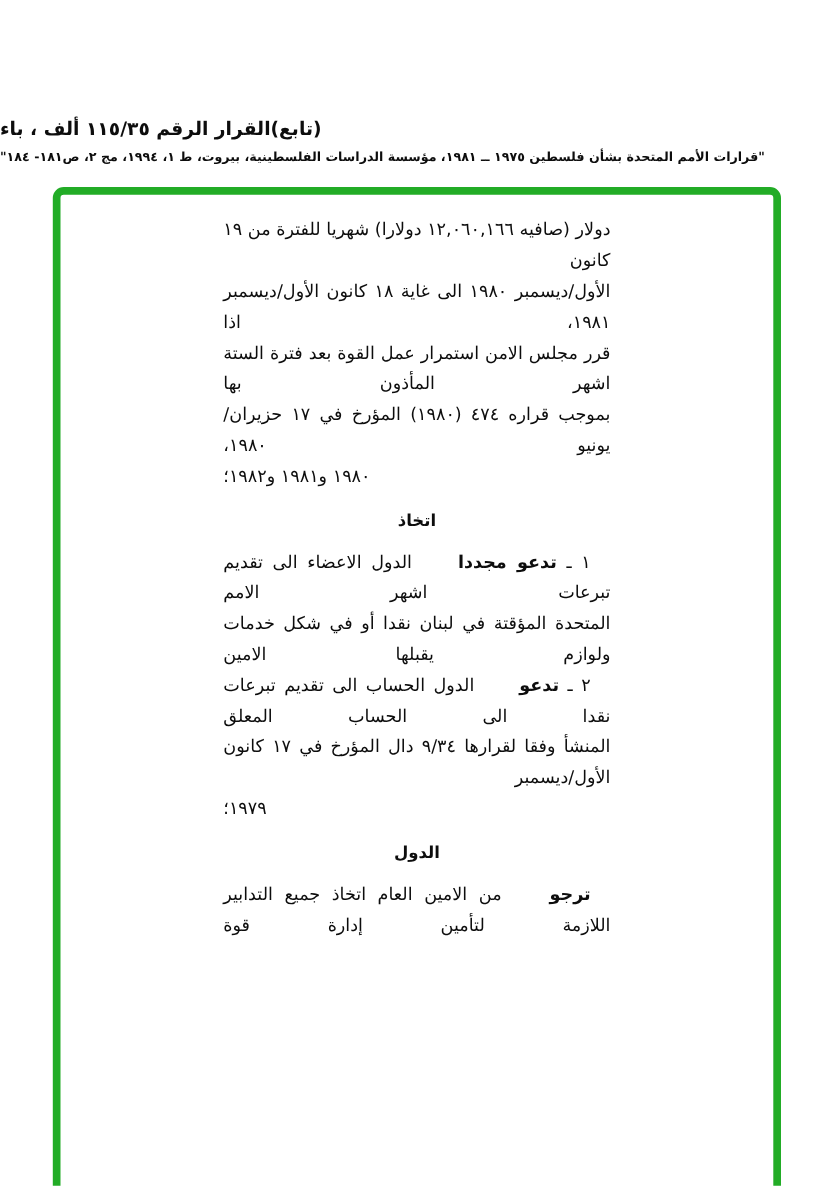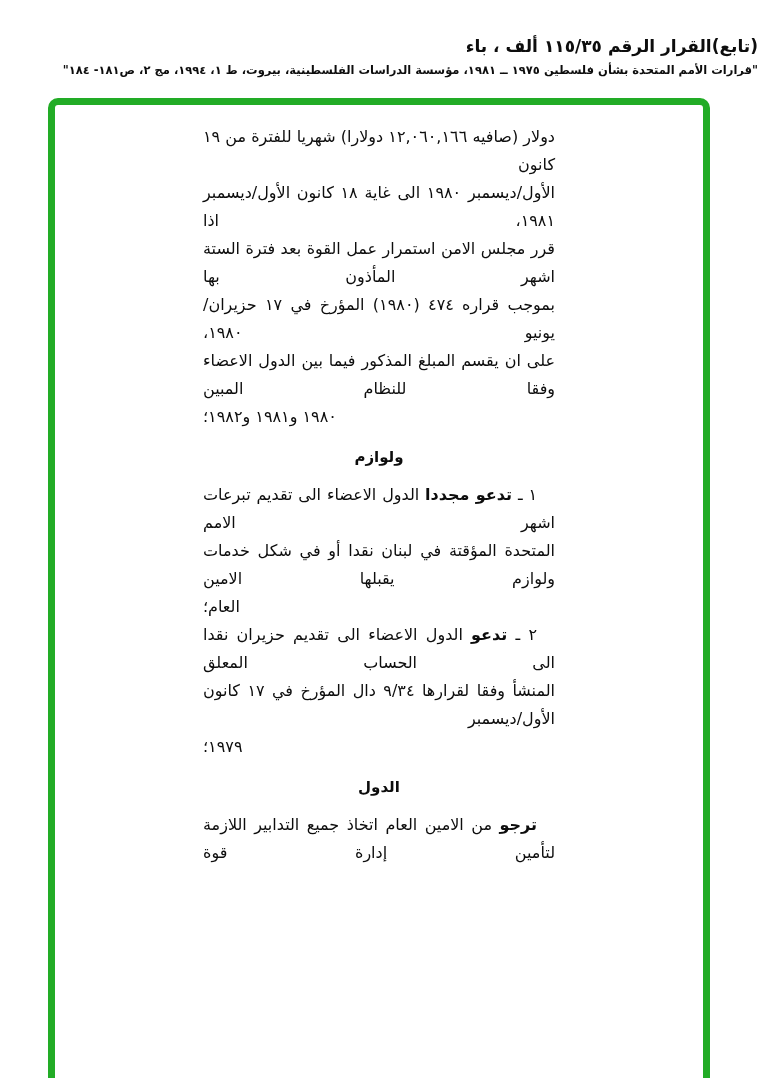--- a/index.html
+++ b/index.html
@@ -9,22 +9,22 @@
   }
   body {
     width: 758px;
     height: 1078px;
     font-family: "DejaVu Sans", sans-serif;
     color: #0d0d0d;
     overflow: hidden;
   }
   .page-header {
     direction: rtl;
-    text-align: right;
-    padding-top: 36px;
+    text-align: left;
+    padding-top: 108px;
   }
   .title {
     font-size: 17px;
     font-weight: bold;
     letter-spacing: 0.2px;
   }
   .subtitle {
     font-size: 11.5px;
     font-weight: bold;
     margin-top: 7px;
@@ -52,21 +52,21 @@
     text-align: justify;
     text-align-last: justify;
   }
   .line.indent { text-indent: 18px; }
   .heading {
     text-align: center;
     font-weight: bold;
     font-size: 15px;
     margin: 12px 0 10px 0;
   }
-  .b { font-weight: bold; }
+  .b { font-weight: bold; margin-left: 33px; }
   .page-footer {
     text-align: center;
     margin-top: 22px;
     font-size: 17px;
     font-weight: bold;
   }
 </style>
 </head>
 <body>
 
@@ -75,31 +75,29 @@
   <div class="subtitle">"قرارات الأمم المتحدة بشأن فلسطين ١٩٧٥ ــ ١٩٨١، مؤسسة الدراسات الفلسطينية، بيروت، ط ١، ١٩٩٤، مج ٢، ص١٨١- ١٨٤"</div>
 </div>
 
 <div class="green-box">
   <div class="content">
       <div class="para">
         <div class="line just"><span>دولار (صافيه ١٢,٠٦٠,١٦٦ دولارا) شهريا للفترة من ١٩ كانون</span></div>
         <div class="line just"><span>الأول/ديسمبر ١٩٨٠ الى غاية ١٨ كانون الأول/ديسمبر ١٩٨١، اذا</span></div>
         <div class="line just"><span>قرر مجلس الامن استمرار عمل القوة بعد فترة الستة اشهر المأذون بها</span></div>
         <div class="line just"><span>بموجب قراره ٤٧٤ (١٩٨٠) المؤرخ في ١٧ حزيران/يونيو ١٩٨٠،</span></div>
-        <div class="line just"><span>على ان يقسم المبلغ المذكور فيما بين الدول الاعضاء وفقا للنظام المبين</span></div>
         <div class="line"><span>١٩٨٠ و١٩٨١ و١٩٨٢؛</span></div>
       </div>
-      <div class="heading">ولوازم</div>
+      <div class="heading">اتخاذ</div>
       <div class="para">
         <div class="line just indent"><span>١ ـ </span><span class="b">تدعو مجددا</span><span> الدول الاعضاء الى تقديم تبرعات اشهر الامم</span></div>
         <div class="line just"><span>المتحدة المؤقتة في لبنان نقدا أو في شكل خدمات ولوازم يقبلها الامين</span></div>
-        <div class="line"><span>العام؛</span></div>
       </div>
       <div class="para">
-        <div class="line just indent"><span>٢ ـ </span><span class="b">تدعو</span><span> الدول الاعضاء الى تقديم حزيران نقدا الى الحساب المعلق</span></div>
+        <div class="line just indent"><span>٢ ـ </span><span class="b">تدعو</span><span> الدول الحساب الى تقديم تبرعات نقدا الى الحساب المعلق</span></div>
         <div class="line just"><span>المنشأ وفقا لقرارها ٩/٣٤ دال المؤرخ في ١٧ كانون الأول/ديسمبر</span></div>
         <div class="line"><span>١٩٧٩؛</span></div>
       </div>
       <div class="heading">الدول</div>
       <div class="para">
         <div class="line just indent"><span class="b">ترجو</span><span> من الامين العام اتخاذ جميع التدابير اللازمة لتأمين إدارة قوة</span></div>
       </div>
     </div>
 </div>
 

